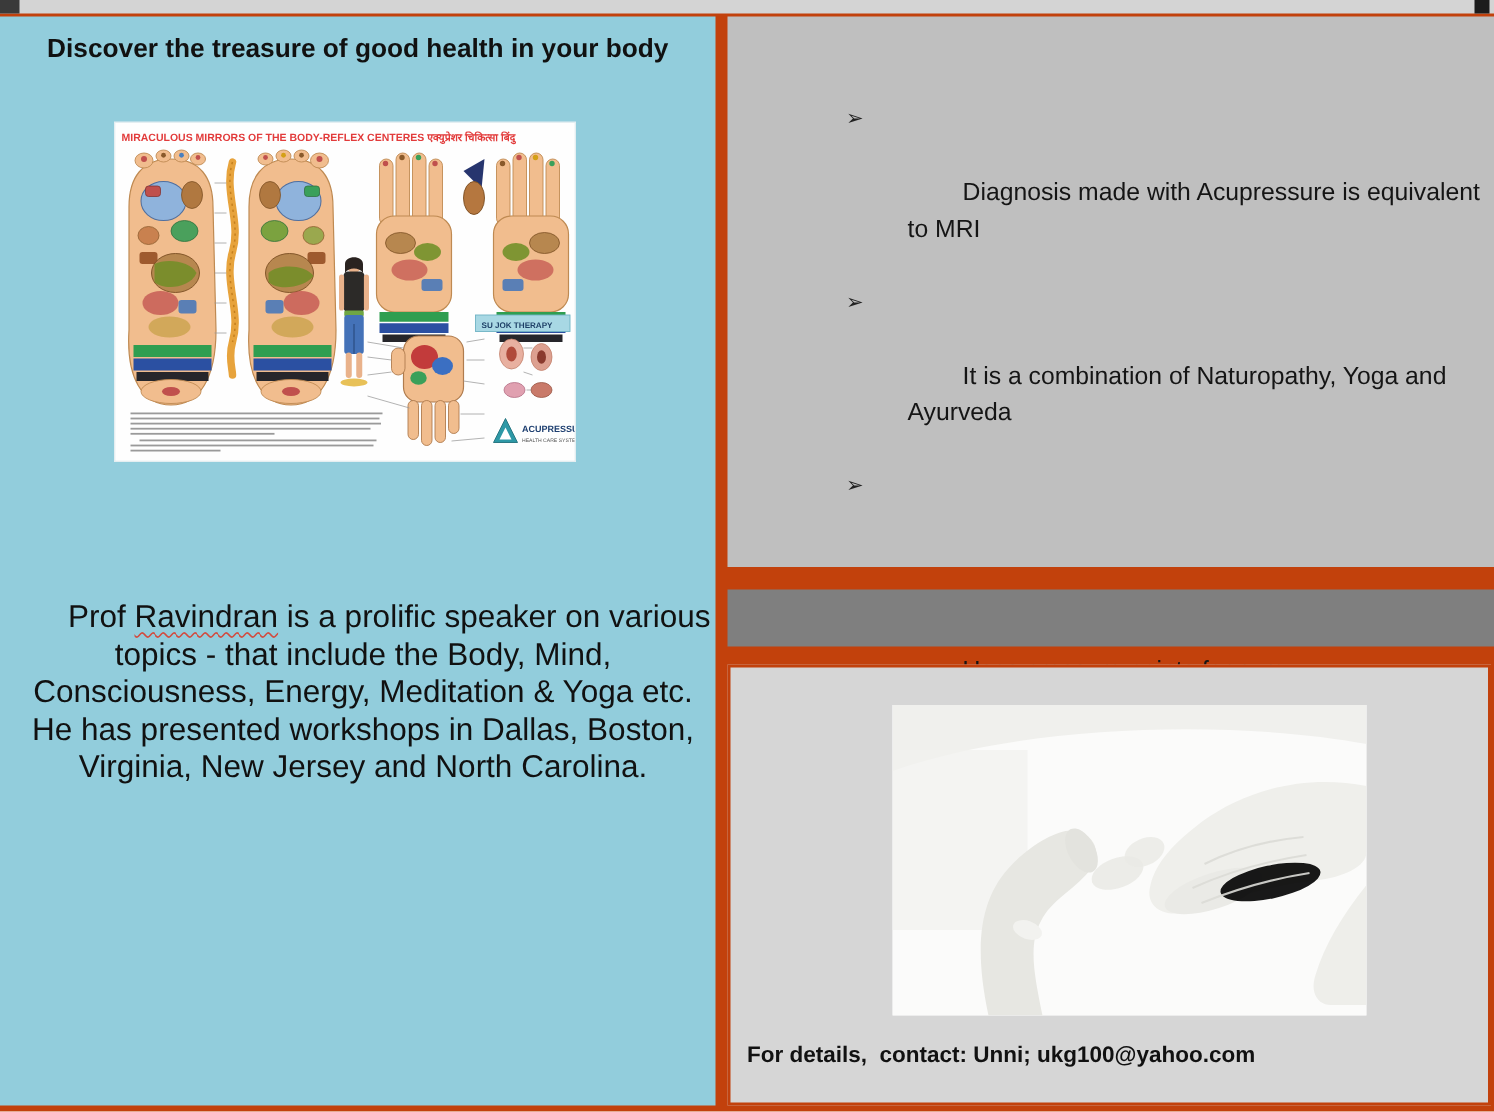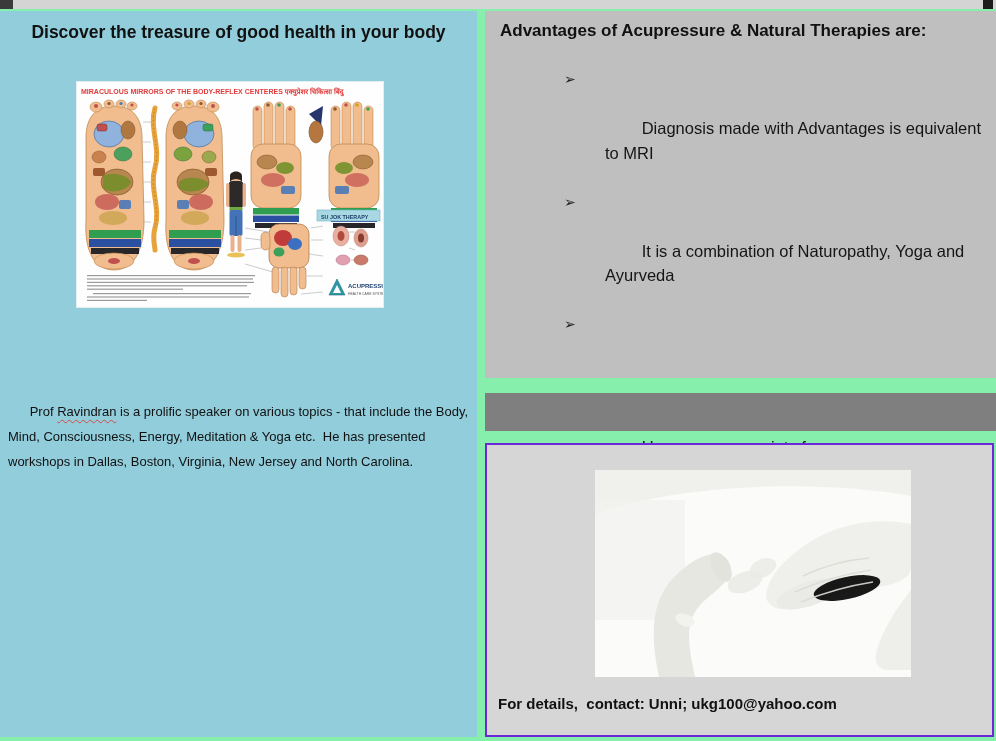--- a/index.html
+++ b/index.html
@@ -1,40 +1,40 @@
 <!DOCTYPE html>
 <html><head>
 <meta charset="utf-8">
 <style>
   * { margin:0; padding:0; box-sizing:border-box; }
   html,body { background:#ffffff; }
   body { font-family:"Liberation Sans", sans-serif; }
   #page {
-    position:relative; width:996px; height:741px; background:#86efac;
+    position:relative; width:996px; height:741px; background:#c2410c;
     overflow:hidden; color:#1a1a1a;
   }
   
   .top-strip { position:absolute; left:0; top:0; width:996px; height:9px; background:#d4d4d4; }
   .corner-sq-l { position:absolute; left:0; top:0; width:13px; height:9px; background:#3a3a3a; }
   .corner-sq-r { position:absolute; right:3px; top:0; width:10px; height:9px; background:#1c1c1c; }
 
   
   .left-panel {
     position:absolute; left:0; top:11px; width:477px; height:726px;
     background:#92cddc;
   }
   .panel-title {
     position:absolute; left:0; top:11px; width:477px; text-align:center;
     font-size:17.5px; font-weight:bold; color:#111; white-space:pre-wrap;
   }
   .chart-figure {
     position:absolute; left:77px; top:71px; width:306px; height:225px;
     background:#fdfdfd; box-shadow:0 0 0 1px #e4eef1;
   }
-  .para { position:absolute; left:8px; width:468px; font-size:13px; line-height:25px; color:#111; white-space:pre-wrap; }
+  .para { position:absolute; left:8px; width:468px; font-size:21px; line-height:25px; color:#111; white-space:pre-wrap;text-align:center; }
   .para1 { top:363px; }
   .para2 { top:488px; }
   .squiggle { text-decoration:underline; text-decoration-style:wavy; text-decoration-color:#d24b3f; text-decoration-thickness:1px; text-underline-offset:3px; }
 
   
   .adv-box {
     position:absolute; left:485px; top:11px; width:511px; height:367px;
     background:#bfbfbf;
   }
   .adv-heading {
@@ -49,21 +49,21 @@
   .adv-list li .bullet {
     position:absolute; left:79px; top:0px;
     font-family:"DejaVu Sans", sans-serif; font-size:14px; line-height:24.5px; color:#222;
   }
   .u-part { text-underline-offset:2px; }
 
   .dark-bar { position:absolute; left:485px; top:393px; width:511px; height:38px; background:#7f7f7f; }
 
   .contact-box {
     position:absolute; left:485px; top:443px; width:509px; height:294px;
-    background:#d6d6d6; border:2px solid #6d28d9;
+    background:#d6d6d6; border:2px solid #c2410c;
   }
   .hands-figure { position:absolute; left:108px; top:25px; width:316px; height:207px; background:#fbfbfa; }
   .contact-text {
     position:absolute; left:11px; top:250px; width:480px;
     font-size:15px; font-weight:bold; color:#111; white-space:pre-wrap;
   }
   svg { display:block; }
 </style>
 </head>
 <body>
@@ -268,25 +268,24 @@
         </g>
       </svg>
     </div>
 
     <div class="para para1">
       <span>Prof </span><span class="squiggle">Ravindran</span><span> is a prolific speaker on various topics - that include the Body, Mind, Consciousness, Energy, Meditation &amp; Yoga etc.  He has presented workshops in Dallas, Boston, Virginia, New Jersey and North Carolina.</span>
     </div>
   </div>
 
   <div class="adv-box">
-    <div class="adv-heading">Advantages of Acupressure &amp; Natural Therapies are:</div>
     <ul class="adv-list">
       <li>
         <span class="bullet">➢</span>
-        <span>Diagnosis made with Advantages is equivalent </span><span class="u-part">to MRI</span>
+        <span>Diagnosis made with Acupressure is equivalent </span><span class="u-part">to MRI</span>
       </li>
       <li>
         <span class="bullet">➢</span>
         <span>It is a combination of Naturopathy, Yoga and Ayurveda</span>
       </li>
       <li>
         <span class="bullet">➢</span>
       </li>
       <li>
         <span class="bullet">➢</span>

